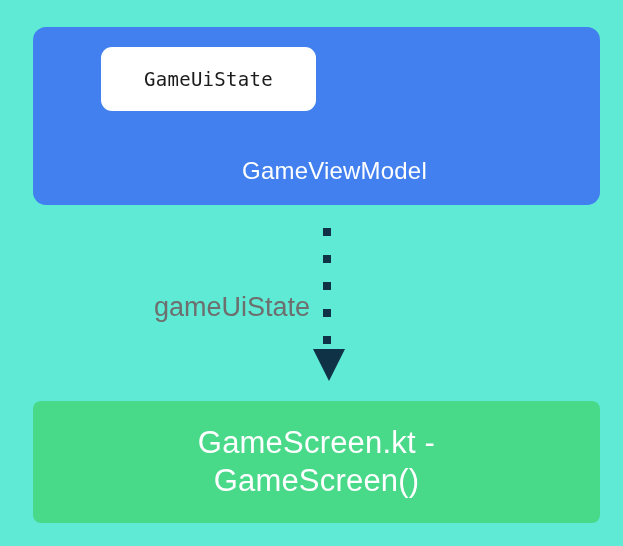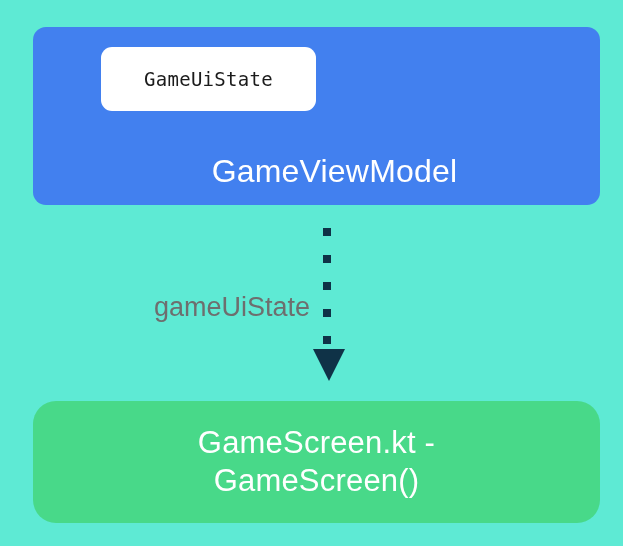--- a/index.html
+++ b/index.html
@@ -56,21 +56,21 @@
     white-space: nowrap;
   }
 
   .node-viewmodel-title {
     position: absolute;
     left: 0;
     right: 0;
     top: 126px;
     text-align: center;
     font-family: "Liberation Sans", sans-serif;
-    font-size: 32px;
+    font-size: 24px;
     line-height: 36px;
     color: #ffffff;
     letter-spacing: 0.2px;
     white-space: nowrap;
     padding-left: 36px;
   }
 
   
   .connector {
     position: absolute;
@@ -95,21 +95,21 @@
   }
 
   
   .node-screen {
     position: absolute;
     left: 33px;
     top: 401px;
     width: 567px;
     height: 122px;
     background: #48d989;
-    border-radius: 23px;
+    border-radius: 8px;
     display: flex;
     align-items: center;
     justify-content: center;
     box-sizing: border-box;
   }
 
   .node-screen-title {
     text-align: center;
     font-family: "Liberation Sans", sans-serif;
     font-size: 31px;

